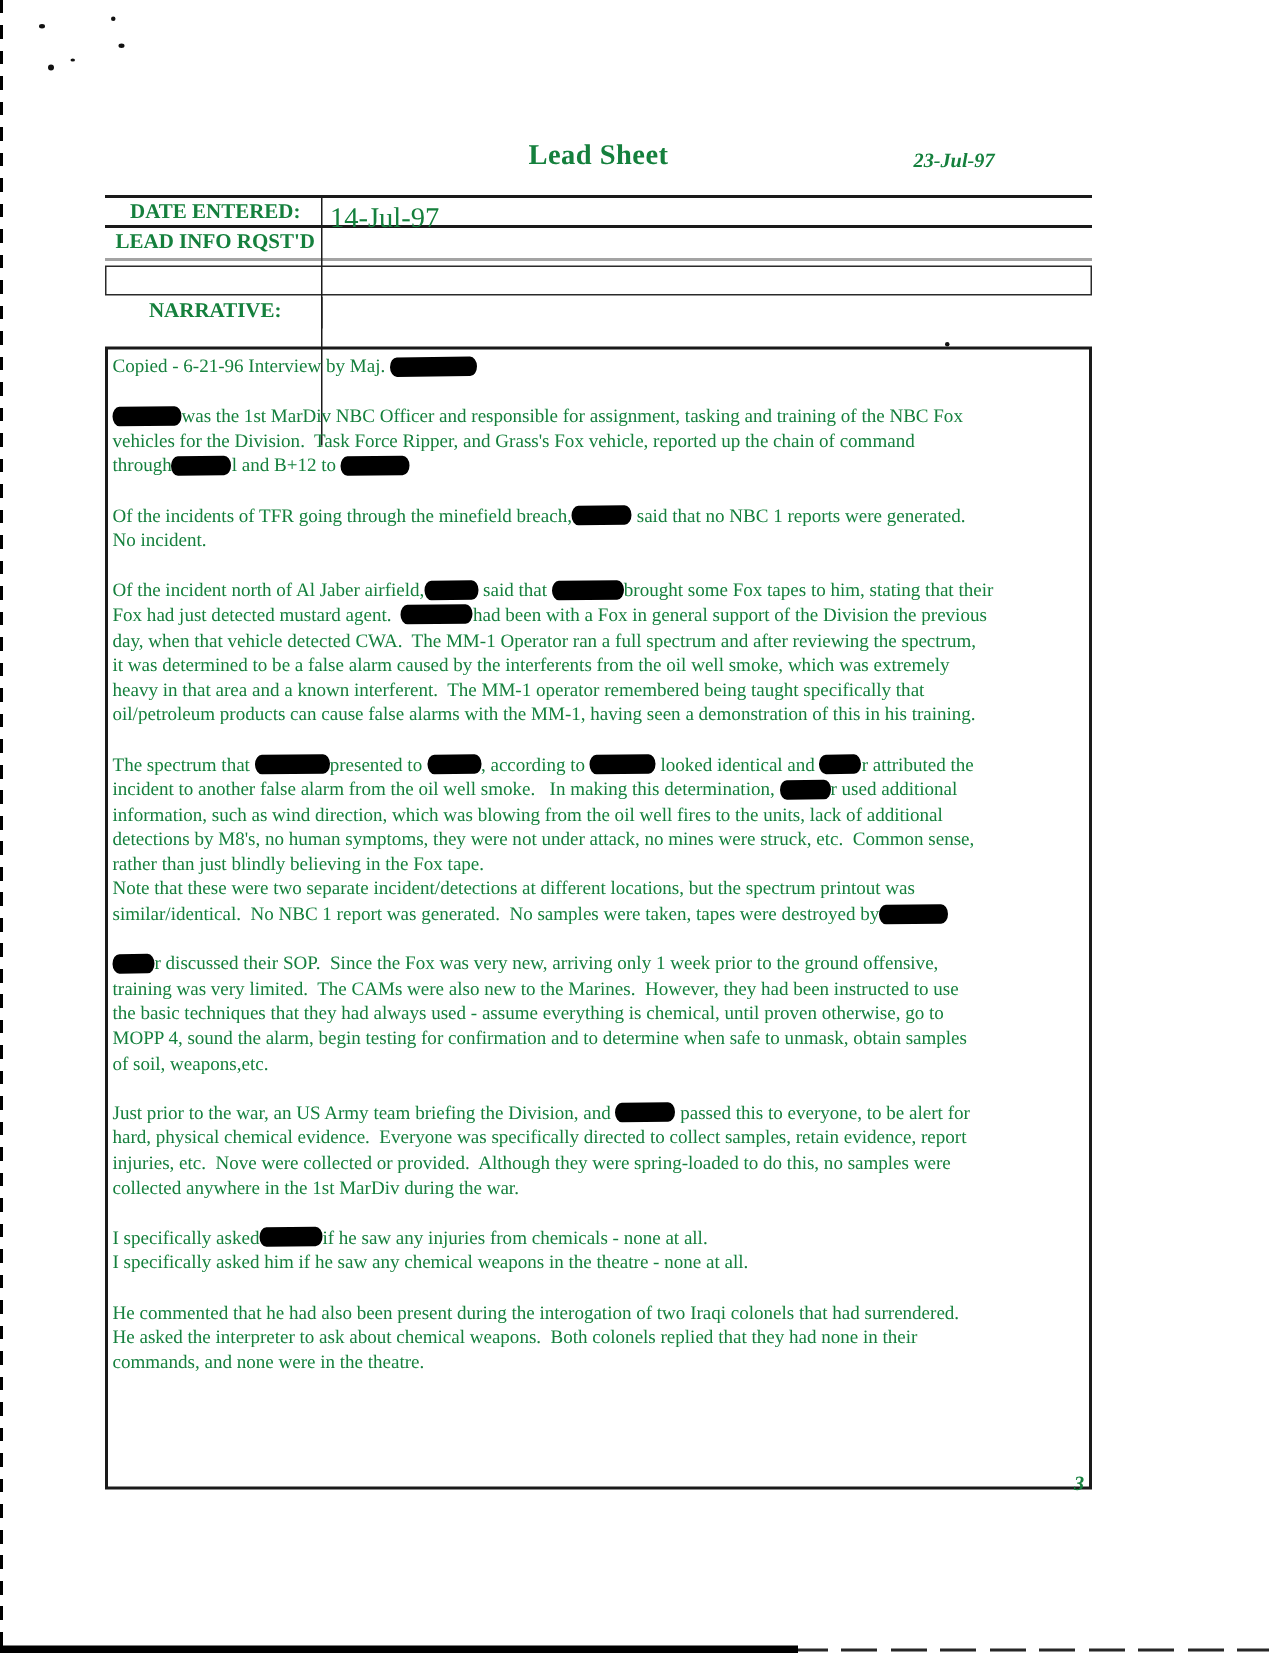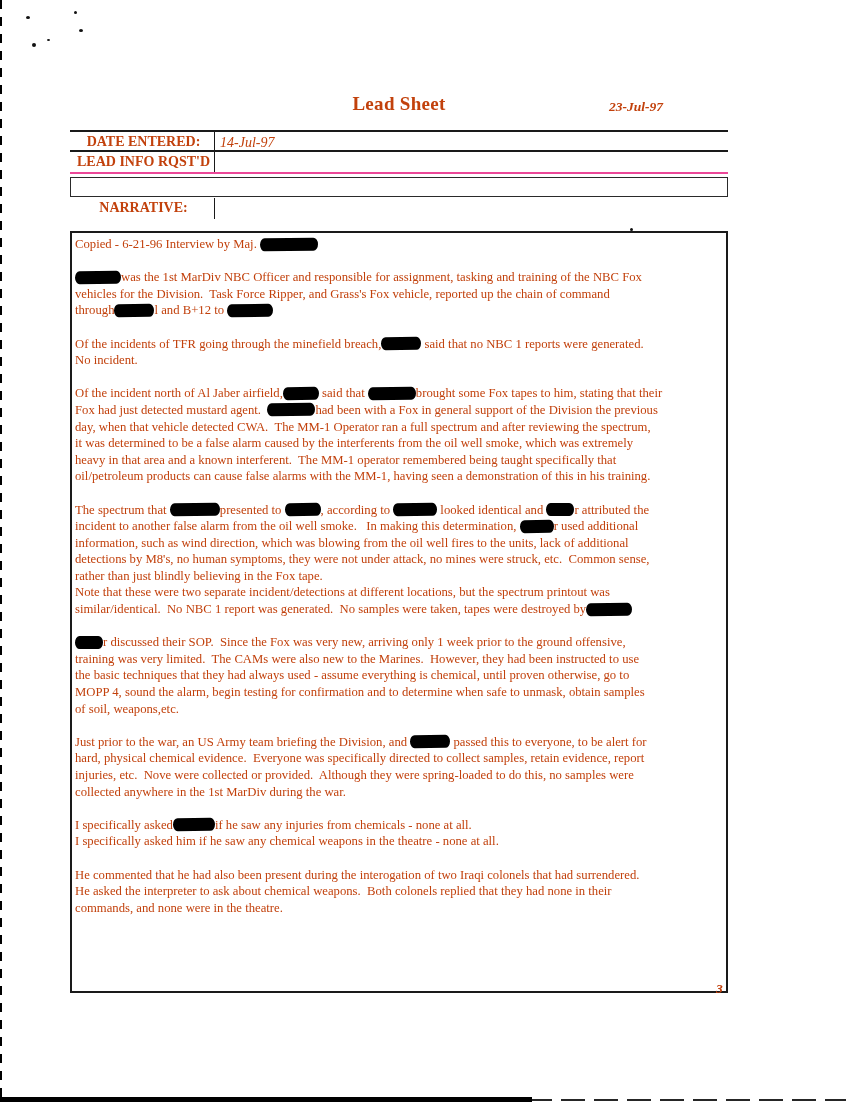--- a/index.html
+++ b/index.html
@@ -3,21 +3,21 @@
 <meta charset="utf-8">
 <style>
   html, body { margin: 0; padding: 0; background: #e8e8e8; }
   .page {
     position: relative;
     width: 850px;
     height: 1106px;
     background: #ffffff;
     overflow: hidden;
     font-family: "Liberation Serif", serif;
-    color: #c2410c;
+    color: #15803d;
   }
 
   
   .scan-edge-left {
     position: absolute; left: 0; top: 0; width: 2px; height: 1103px;
     background: repeating-linear-gradient(180deg, #000 0 9px, transparent 9px 17px);
   }
   .scan-edge-bottom  { position: absolute; left: 0;   top: 1097px; width: 532px; height: 5px; background: #000; }
   .scan-edge-bottom2 {
     position: absolute; left: 528px; top: 1099px; width: 318px; height: 2px;
@@ -33,27 +33,27 @@
   }
   .doc-date {
     position: absolute; left: 609px; top: 99px;
     font-weight: bold; font-style: italic; font-size: 13.5px;
   }
 
   
   .form { position: absolute; left: 70px; top: 130px; width: 658px; box-sizing: border-box; }
   .form-row { display: flex; box-sizing: border-box; height: 22px; }
   .form-row.row1 { border-top: 2px solid #1a1a1a; border-bottom: 2px solid #1a1a1a; }
-  .form-row.row2 { border-bottom: 2px solid #ec4899; }
+  .form-row.row2 { border-bottom: 2px solid #a3a3a3; flex-direction: column; }
   .cell { box-sizing: border-box; }
   .cell.label {
     width: 145px; flex: 0 0 145px; border-right: 1.5px solid #1a1a1a;
     font-weight: bold; font-size: 14px; padding: 2px 0 0 3px; white-space: nowrap; text-align: center;
   }
-  .cell.value { flex: 1; font-size: 14px; padding: 2.5px 0 0 5px; font-style: italic; }
+  .cell.value { flex: 1; font-size: 19px; padding: 2.5px 0 0 5px; }
   .empty-box {
     box-sizing: border-box; height: 20px; margin-top: 3px;
     border: 1.5px solid #2a2a2a;
   }
   .form-row.rowN { height: 21px; margin-top: 0.5px; }
 
   
   .narrative-box {
     position: absolute; left: 70px; top: 231px; width: 658px; height: 762px;
     box-sizing: border-box; border: 2px solid #1a1a1a;

